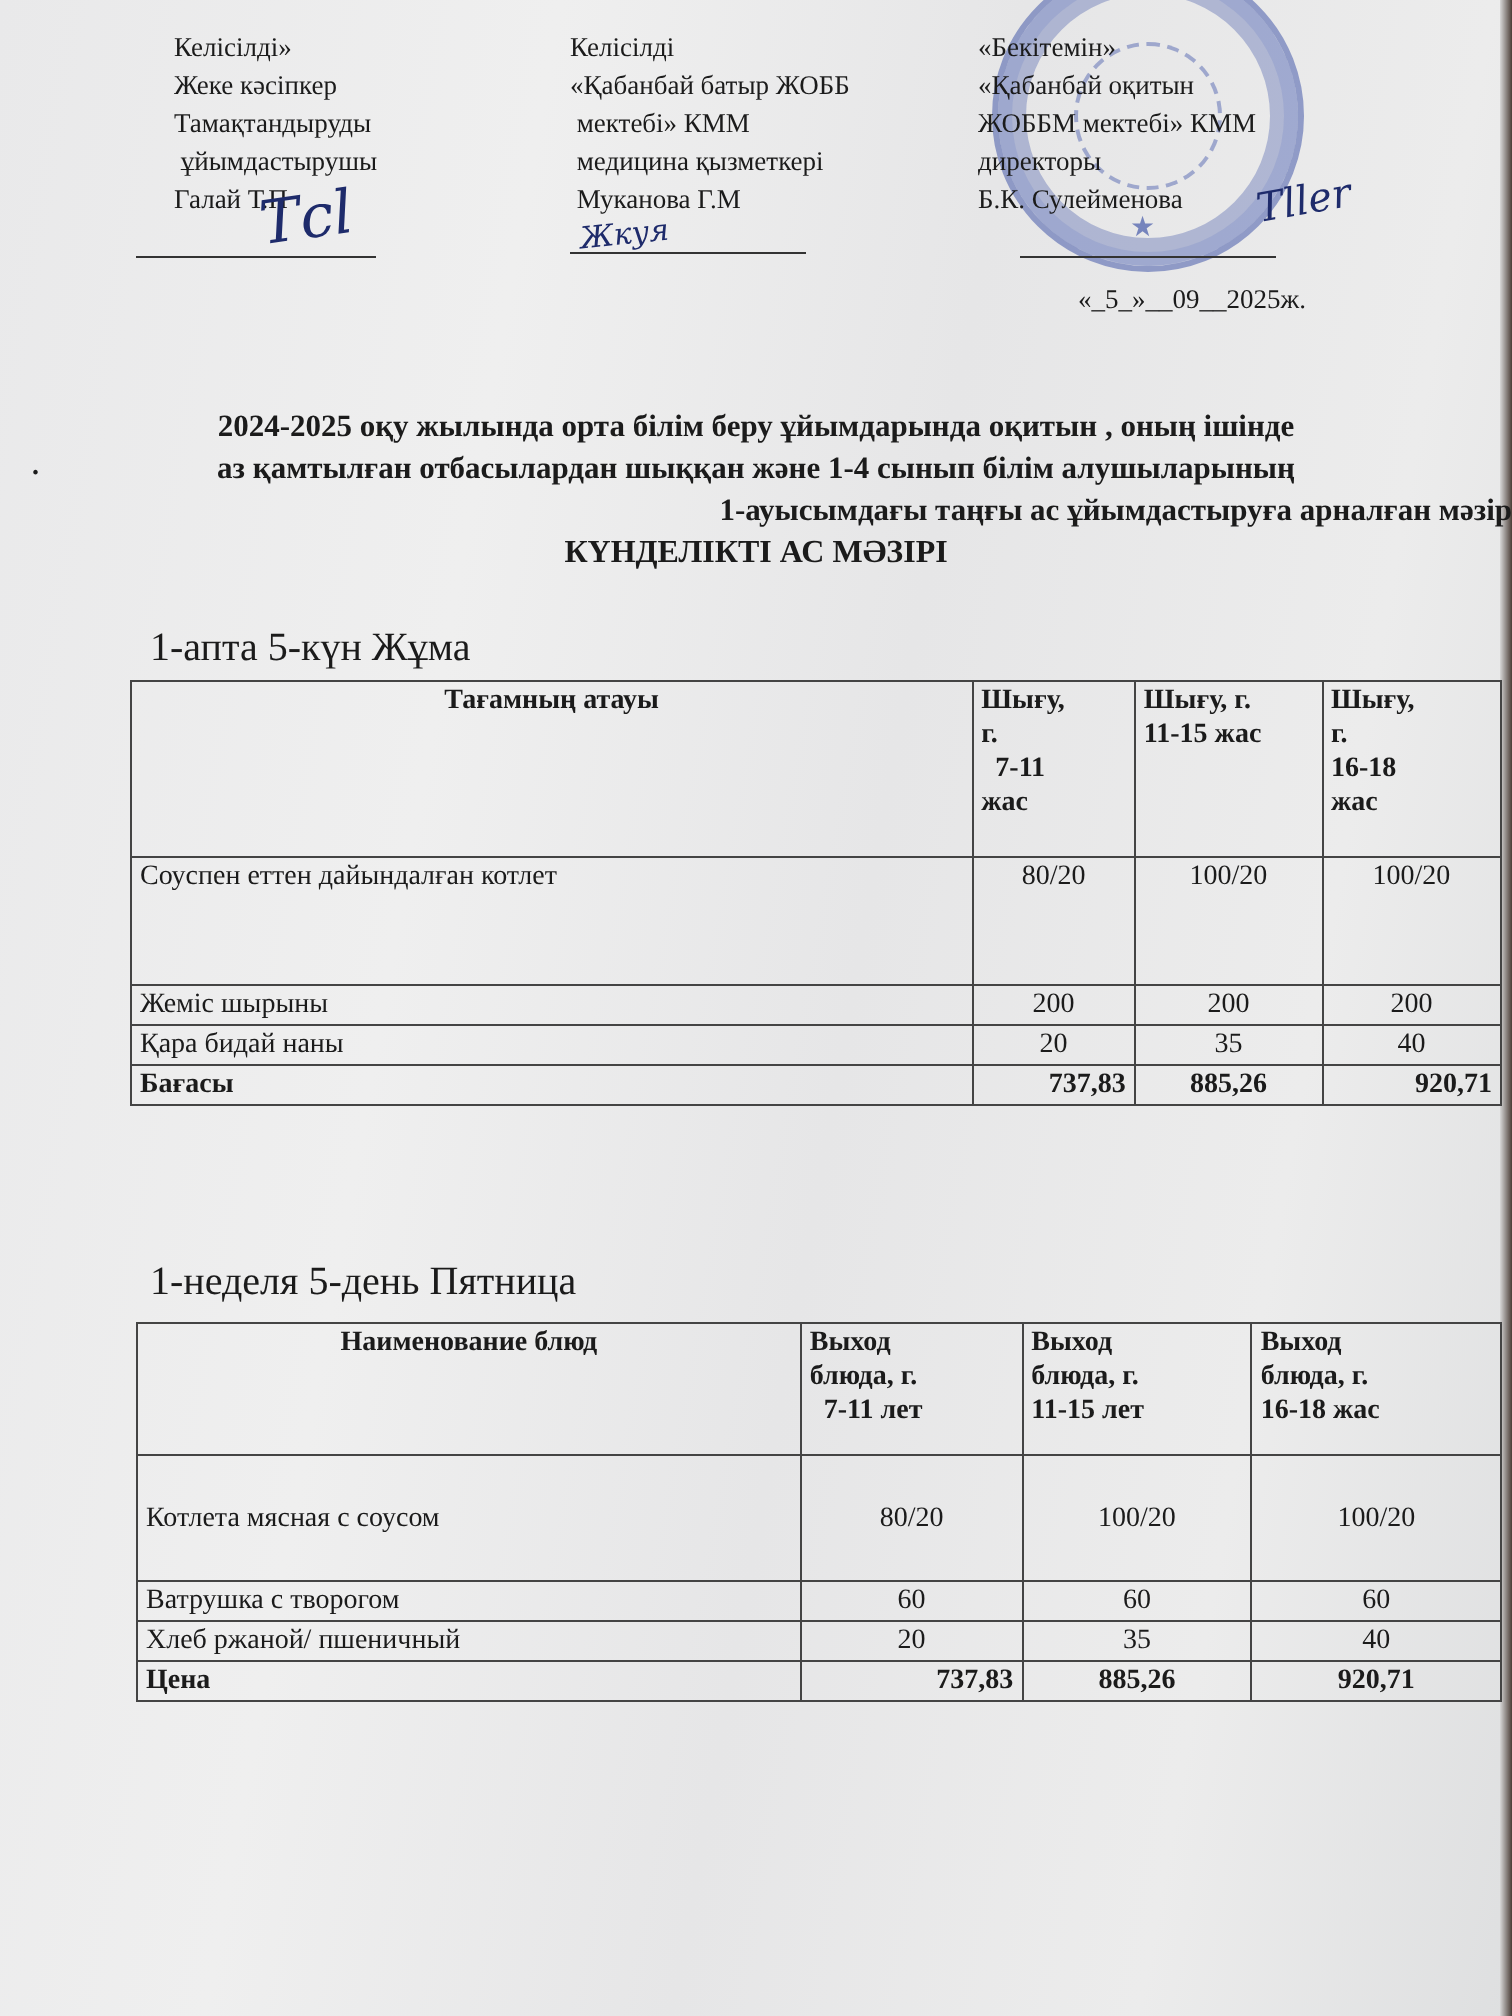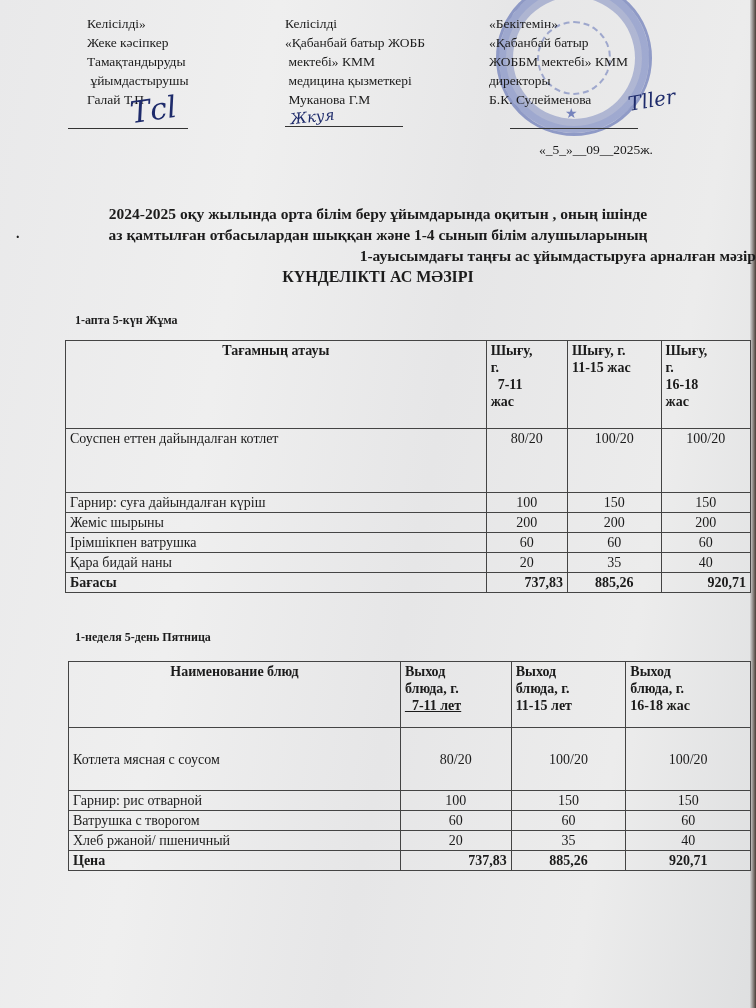--- a/index.html
+++ b/index.html
@@ -40,21 +40,21 @@
     .date-line {
       position: absolute; left: 539px; top: 142px; font-size: 13.5px;
     }
     .title {
       position: absolute; left: 0; width: 756px; text-align: center;
       font-weight: bold; font-size: 15.5px; line-height: 22px;
       font-family: "Liberation Serif", serif;
     }
     .bullet-dot { position: absolute; left: 16px; top: 226px; font-size: 14px; font-weight: bold; }
     .day-label {
-      position: absolute; font-weight: bold; font-size: 12px;
+      position: absolute; font-weight: normal; font-size: 20px;
     }
     table.menu {
       position: absolute; border-collapse: collapse;
       font-size: 14px; line-height: 17px;
     }
     table.menu td, table.menu th {
       border: 1px solid #444; padding: 1px 4px; vertical-align: top;
     }
     table.menu th { font-weight: bold; }
     table.menu td.num { text-align: center; }
@@ -87,21 +87,21 @@
 <div class="signature" style="left:290px; top:108px; font-size:15px; transform:rotate(-6deg);">Жкуя</div>
 <div class="sign-line" style="left:285px; top:126px; width:118px;"></div>
 
 <div class="stamp">
   <div class="inner"></div>
   <div class="star">★</div>
 </div>
 
 <div class="approve-block" style="left:489px; top:14px;">
   <div class="line">«Бекітемін»</div>
-  <div class="line">«Қабанбай батыр</div>
+  <div class="line">«Қабанбай оқитын</div>
   <div class="line">ЖОББМ мектебі» КММ</div>
   <div class="line">директоры</div>
   <div class="line">Б.К. Сулейменова</div>
 </div>
 <div class="signature" style="left:628px; top:88px; font-size:20px; transform:rotate(-10deg);">Tller</div>
 <div class="sign-line" style="left:510px; top:128px; width:128px;"></div>
 <div class="date-line">«_5_»__09__2025ж.</div>
 
 <div class="bullet-dot">.</div>
 <div class="title" style="top:203px;">2024-2025 оқу жылында орта білім беру ұйымдарында оқитын , оның ішінде</div>
@@ -132,36 +132,24 @@
       <div>жас</div>
     </th>
   </tr>
   <tr style="height:64px;">
     <td>Соуспен еттен дайындалған котлет</td>
     <td class="num">80/20</td>
     <td class="num">100/20</td>
     <td class="num">100/20</td>
   </tr>
   <tr>
-    <td>Гарнир: суға дайындалған күріш</td>
-    <td class="num">100</td>
-    <td class="num">150</td>
-    <td class="num">150</td>
-  </tr>
-  <tr>
     <td>Жеміс шырыны</td>
     <td class="num">200</td>
     <td class="num">200</td>
     <td class="num">200</td>
-  </tr>
-  <tr>
-    <td>Ірімшікпен ватрушка</td>
-    <td class="num">60</td>
-    <td class="num">60</td>
-    <td class="num">60</td>
   </tr>
   <tr>
     <td>Қара бидай наны</td>
     <td class="num">20</td>
     <td class="num">35</td>
     <td class="num">40</td>
   </tr>
   <tr class="total">
     <td>Бағасы</td>
     <td class="num" style="text-align:right;">737,83</td>
@@ -173,46 +161,40 @@
 
 <div class="day-label" style="left:75px; top:630px;">1-неделя 5-день   Пятница</div>
 
 <table class="menu" style="left:68px; top:661px; width:683px;">
   <tbody>
       <tr style="height:66px;">
     <th class="name-h" style="width:324px;">Наименование блюд</th>
     <th class="col-h" style="width:102px;">
       <div>Выход</div>
       <div>блюда, г.</div>
-      <div style="white-space:pre;text-decoration:underline;">  7-11 лет</div>
+      <div style="white-space:pre;">  7-11 лет</div>
     </th>
     <th class="col-h" style="width:106px;">
       <div>Выход</div>
       <div>блюда, г.</div>
       <div>11-15 лет</div>
     </th>
     <th class="col-h" style="width:116px;">
       <div>Выход</div>
       <div>блюда, г.</div>
       <div>16-18 жас</div>
     </th>
   </tr>
   <tr style="height:63px;">
     <td style="vertical-align:middle;">Котлета мясная с соусом</td>
     <td class="num" style="vertical-align:middle;">80/20</td>
     <td class="num" style="vertical-align:middle;">100/20</td>
     <td class="num" style="vertical-align:middle;">100/20</td>
   </tr>
   <tr>
-    <td>Гарнир: рис отварной</td>
-    <td class="num">100</td>
-    <td class="num">150</td>
-    <td class="num">150</td>
-  </tr>
-  <tr>
     <td>Ватрушка с творогом</td>
     <td class="num">60</td>
     <td class="num">60</td>
     <td class="num">60</td>
   </tr>
   <tr>
     <td>Хлеб ржаной/ пшеничный</td>
     <td class="num">20</td>
     <td class="num">35</td>
     <td class="num">40</td>

